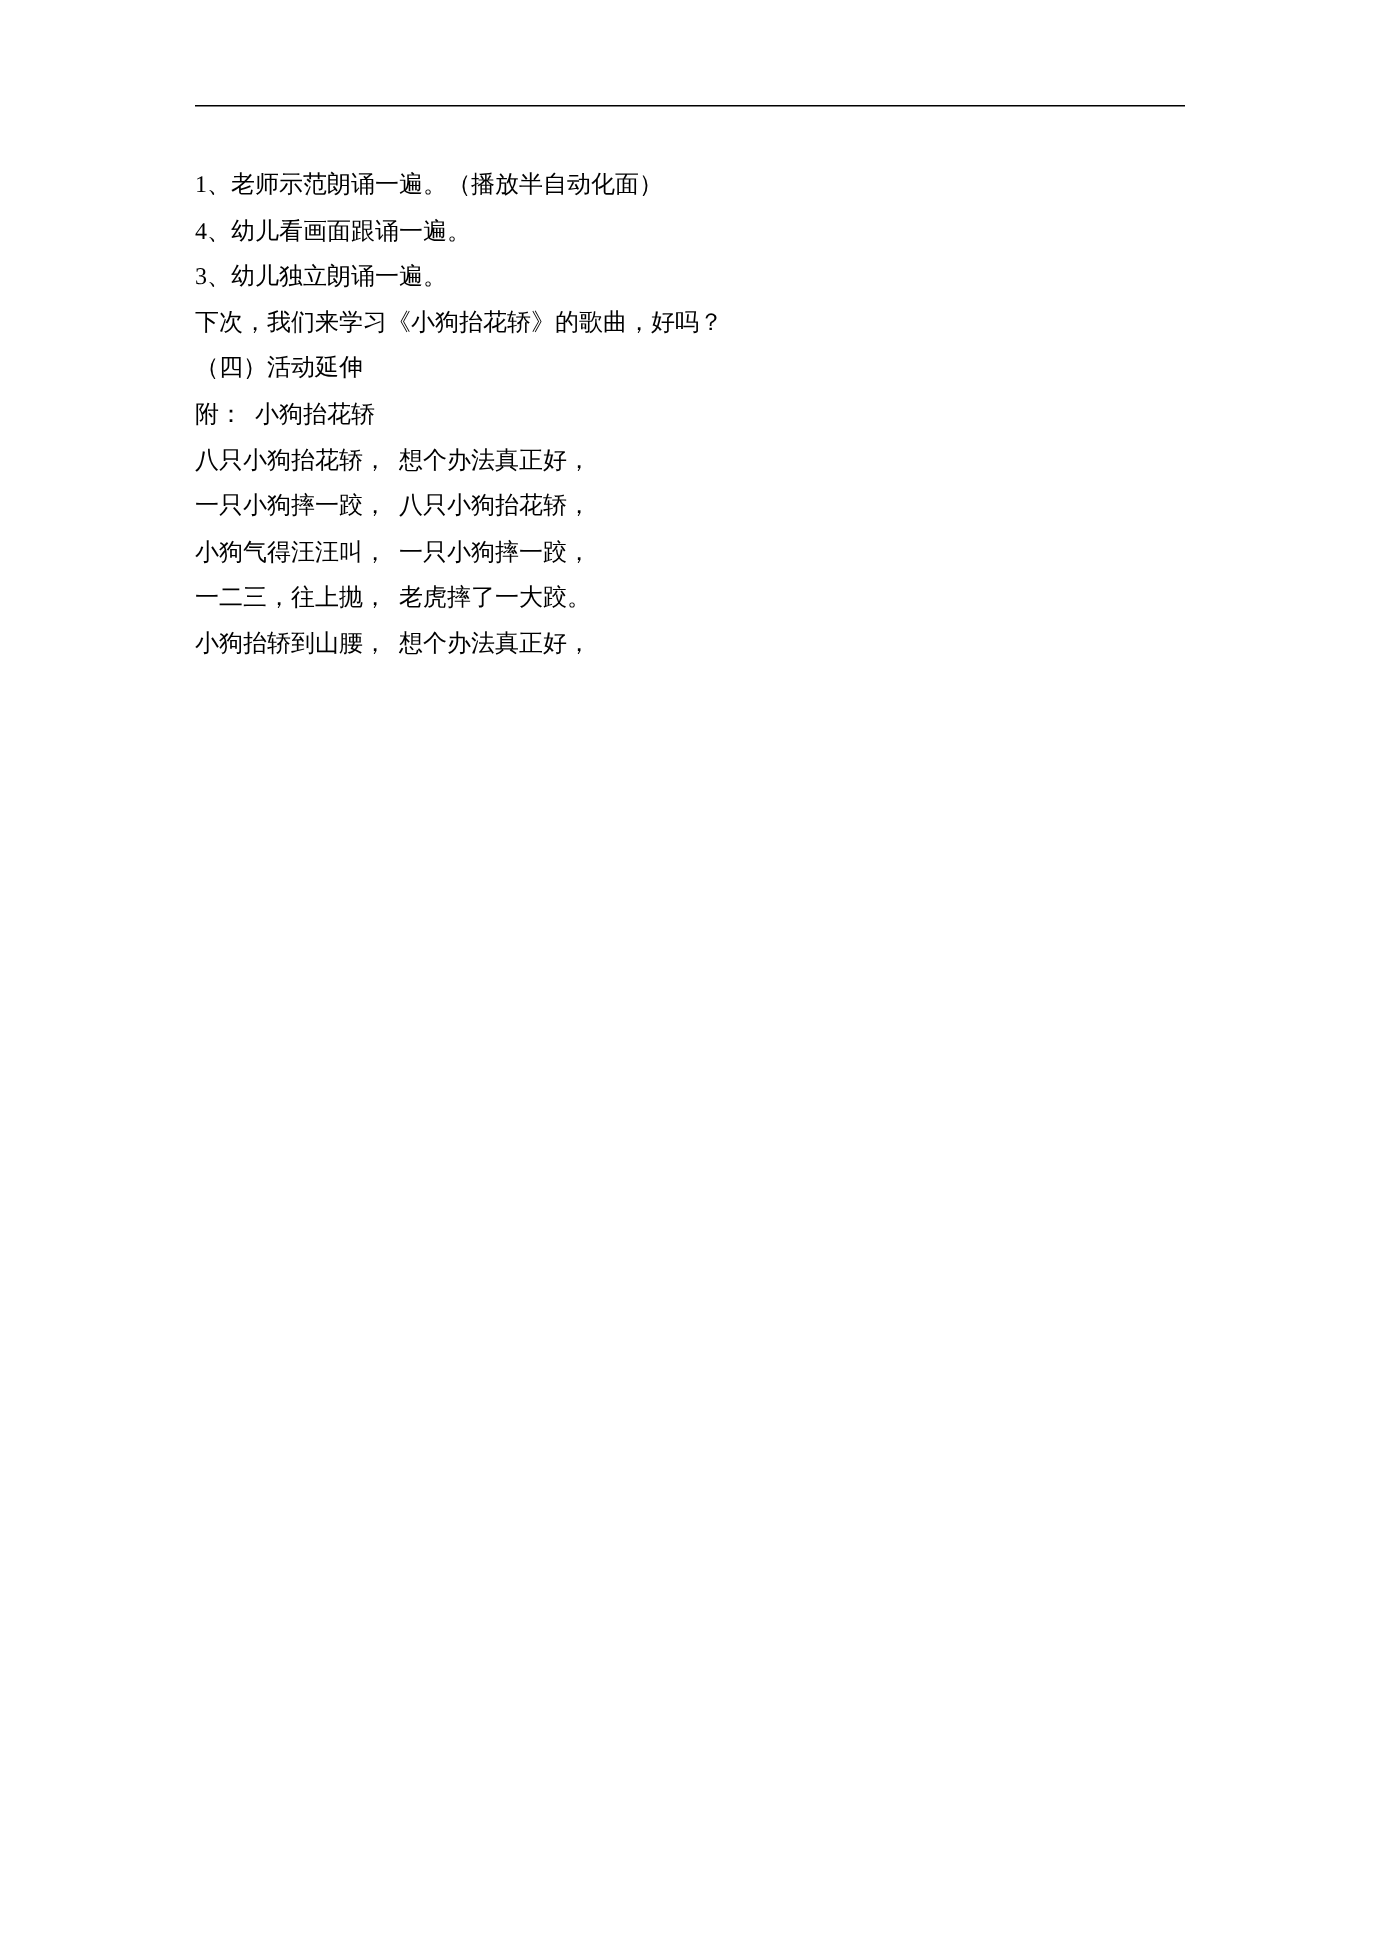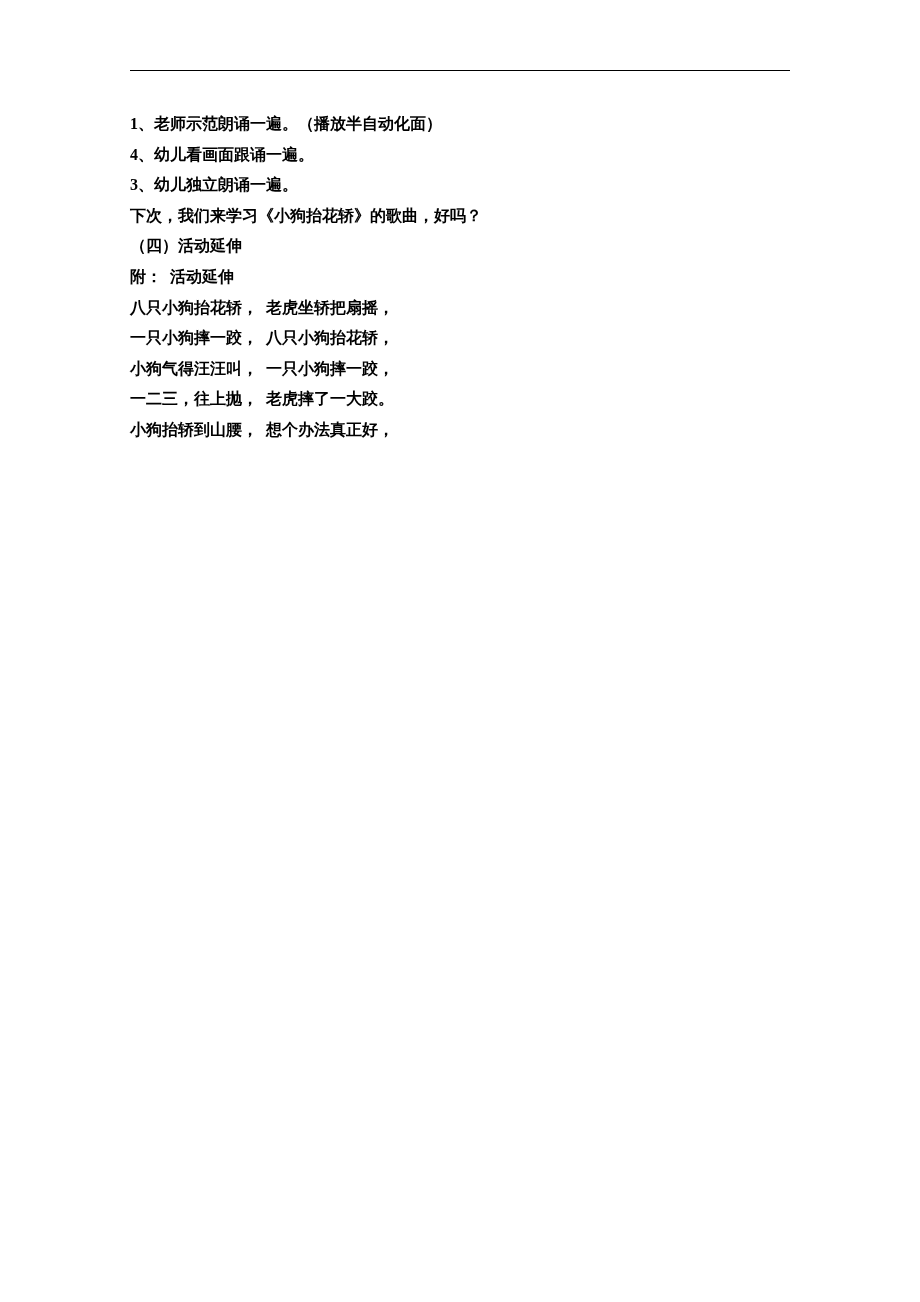--- a/index.html
+++ b/index.html
@@ -1,19 +1,18 @@
 <!DOCTYPE html>
 <html><head>
   <meta charset="utf-8">
   <style>
     * {
       margin: 0;
       padding: 0;
       box-sizing: border-box;
-      font-weight: bold;
     }
     body {
       width: 920px;
       height: 1302px;
       background: #ffffff;
       font-family: "SimSun", "宋体", serif;
       font-size: 16px;
       line-height: 1.6;
       color: #000000;
       position: relative;
@@ -35,20 +34,20 @@
 <body>
 
 <div class="page-container">
   <div class="horizontal-line"></div>
   <div class="content">
     <div class="content-line">1、老师示范朗诵一遍。（播放半自动化面）</div>
     <div class="content-line">4、幼儿看画面跟诵一遍。</div>
     <div class="content-line">3、幼儿独立朗诵一遍。</div>
     <div class="content-line">下次，我们来学习《小狗抬花轿》的歌曲，好吗？</div>
     <div class="content-line">（四）活动延伸</div>
-    <div class="content-line">附：  活动延伸</div>
-    <div class="content-line">八只小狗抬花轿，  老虎坐轿把扇摇，</div>
+    <div class="content-line">附：  小狗抬花轿</div>
+    <div class="content-line">八只小狗抬花轿，  想个办法真正好，</div>
     <div class="content-line">一只小狗摔一跤，  八只小狗抬花轿，</div>
     <div class="content-line">小狗气得汪汪叫，  一只小狗摔一跤，</div>
     <div class="content-line">一二三，往上抛，  老虎摔了一大跤。</div>
     <div class="content-line">小狗抬轿到山腰，  想个办法真正好，</div>
   </div>
 </div>
 
 </body></html>

